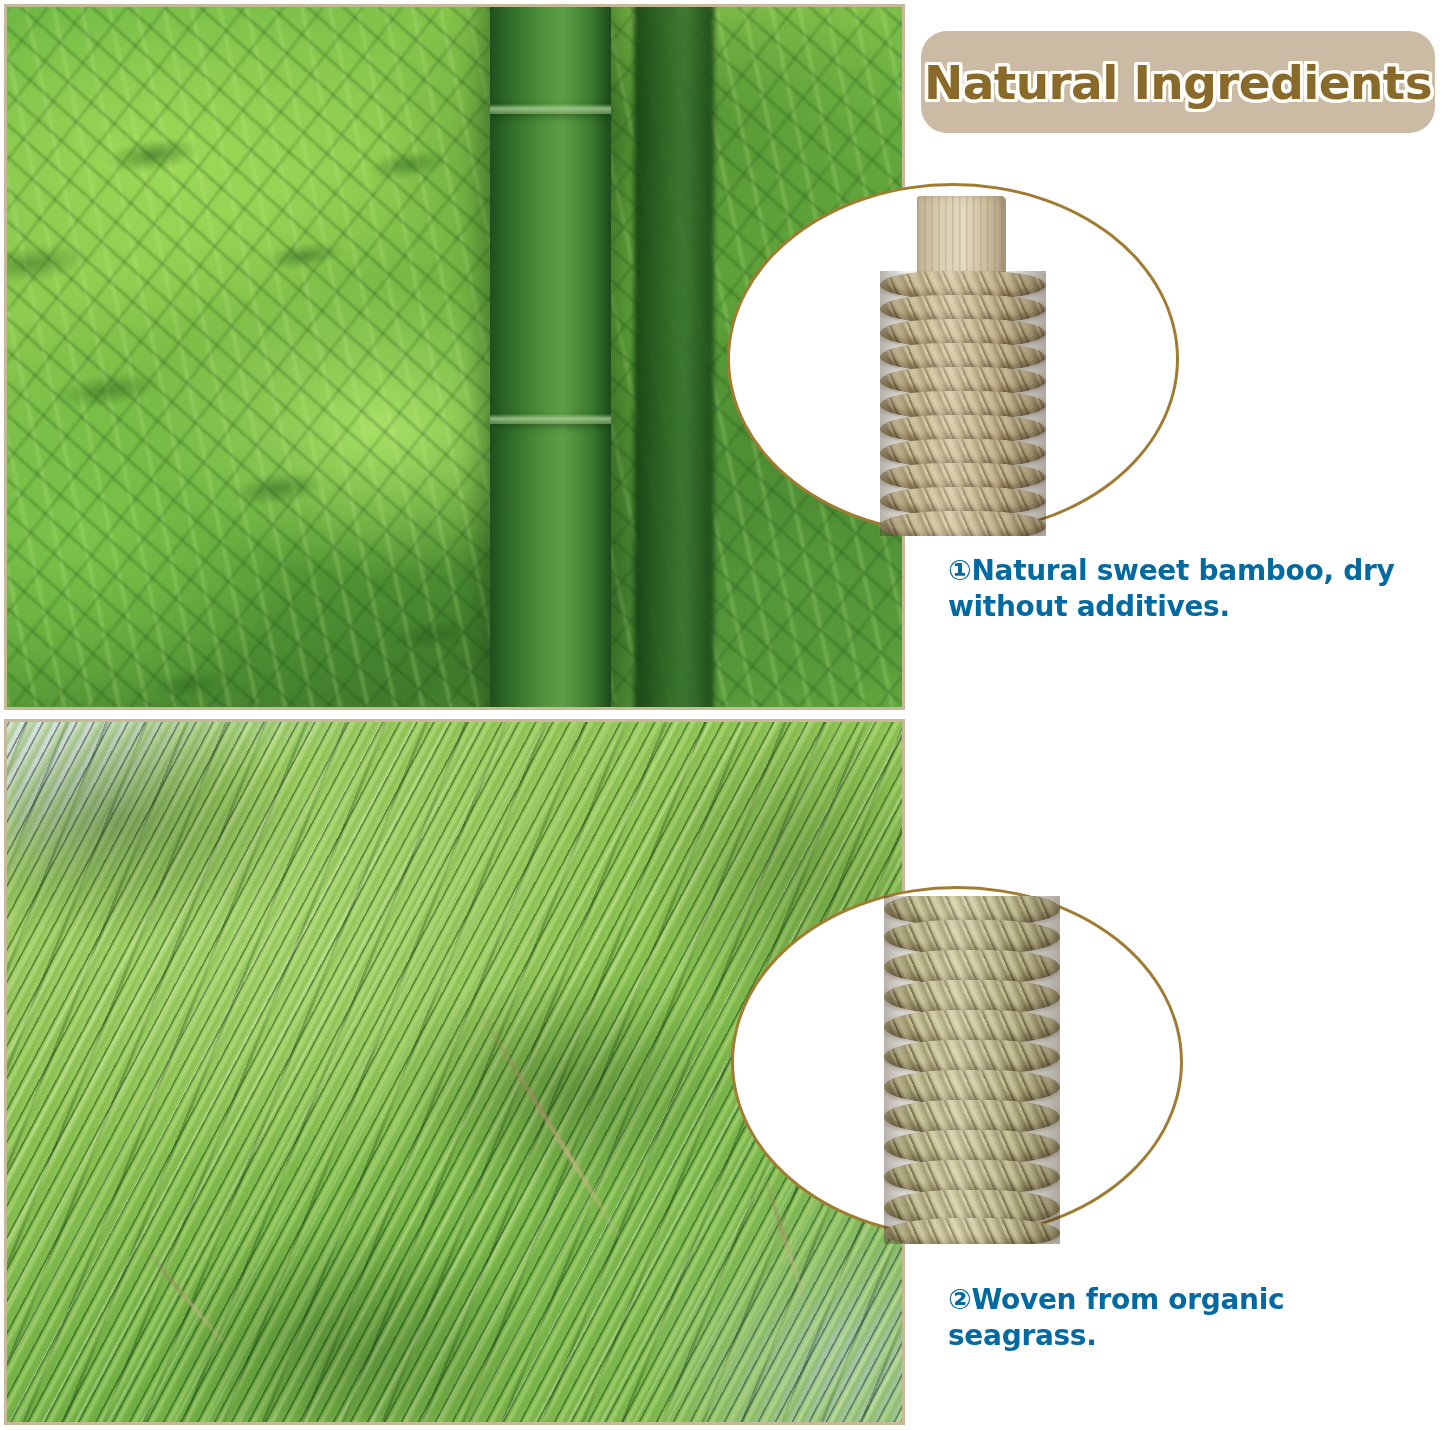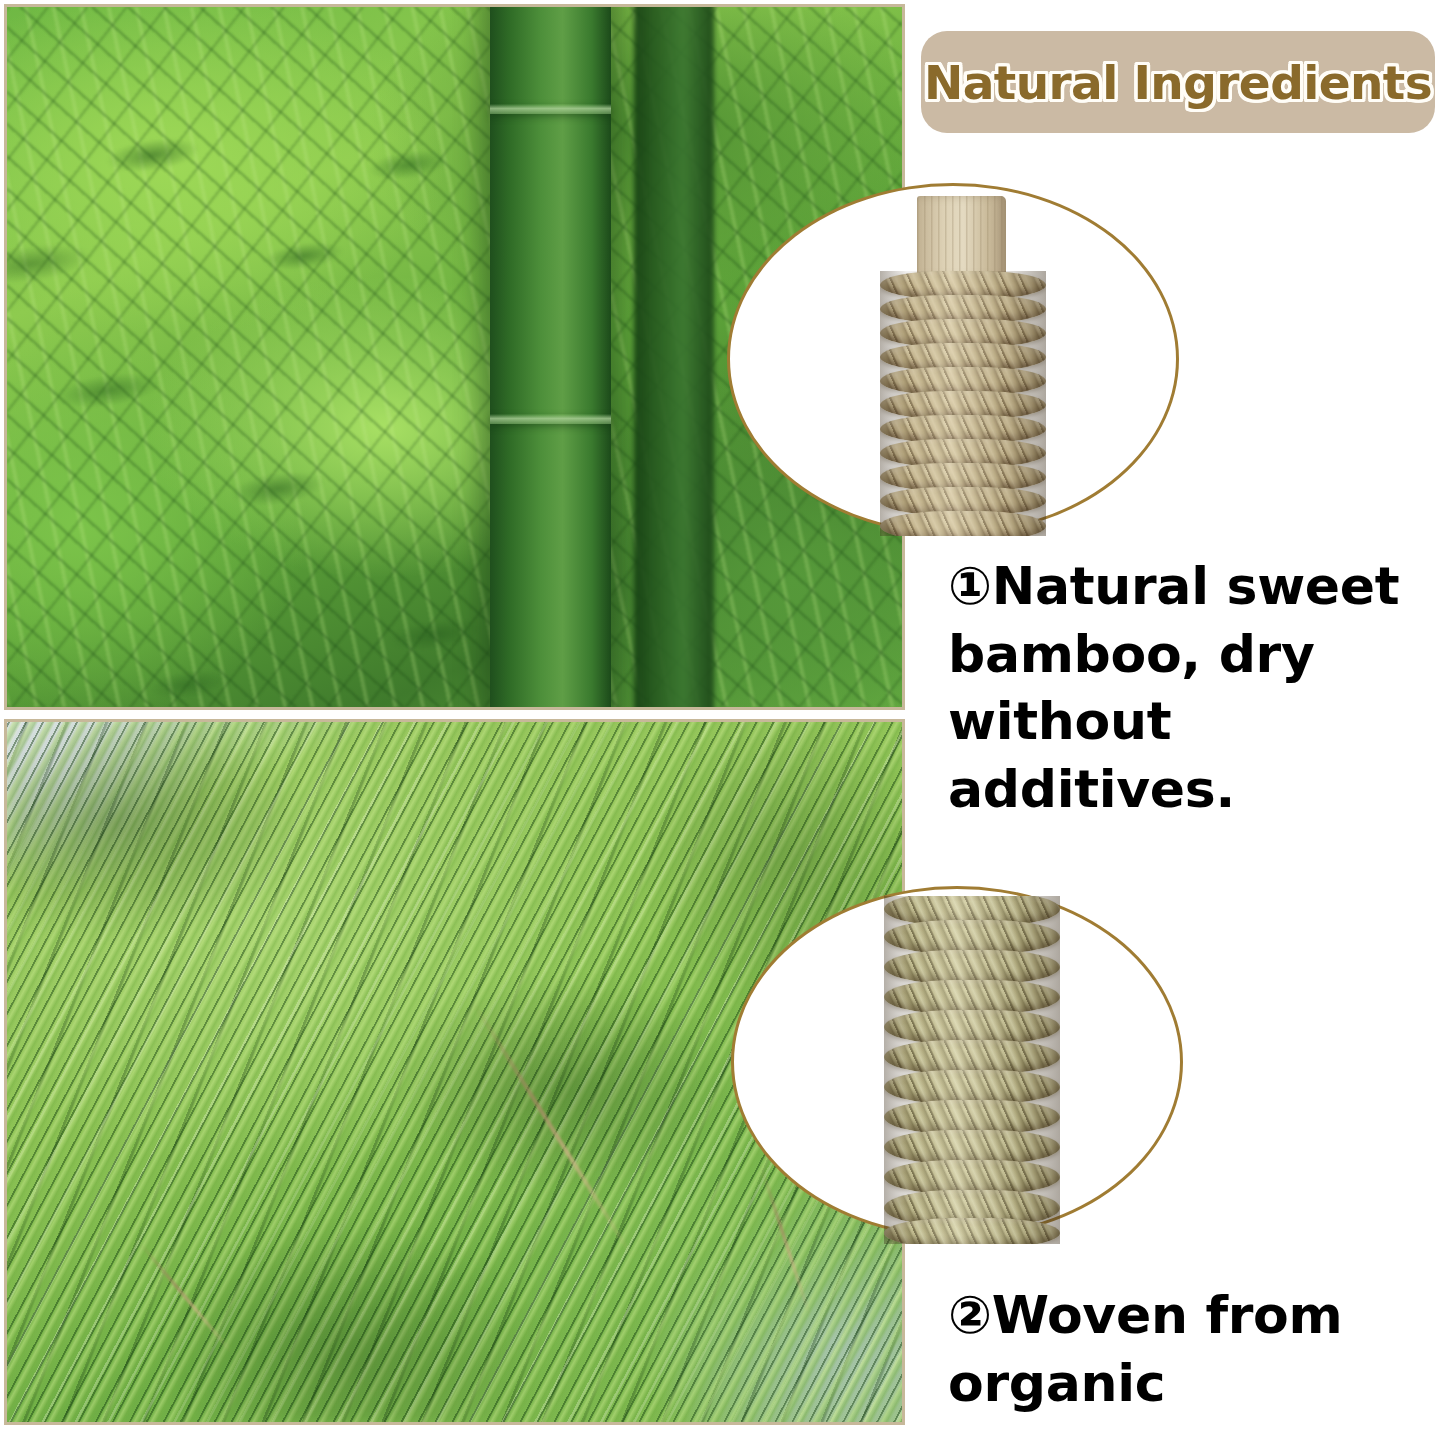--- a/index.html
+++ b/index.html
@@ -281,22 +281,22 @@
     background:
       linear-gradient(90deg, rgba(60,46,26,0.38) 0%, rgba(60,46,26,0.06) 16%, rgba(255,250,232,0.22) 42%, rgba(60,46,26,0.10) 76%, rgba(60,46,26,0.42) 100%);
     pointer-events: none;
   }
 
   
   .caption {
     position: absolute;
     font-family: "DejaVu Sans", sans-serif;
     font-weight: 700;
-    color: #000000;
-    font-size: 52px;
+    color: #0369a1;
+    font-size: 28px;
     line-height: 1.30;
     letter-spacing: -0.3px;
   }
   #caption-one {
     left: 948px;
     top: 553px;
     width: 490px;
   }
   #caption-two {
     left: 948px;

